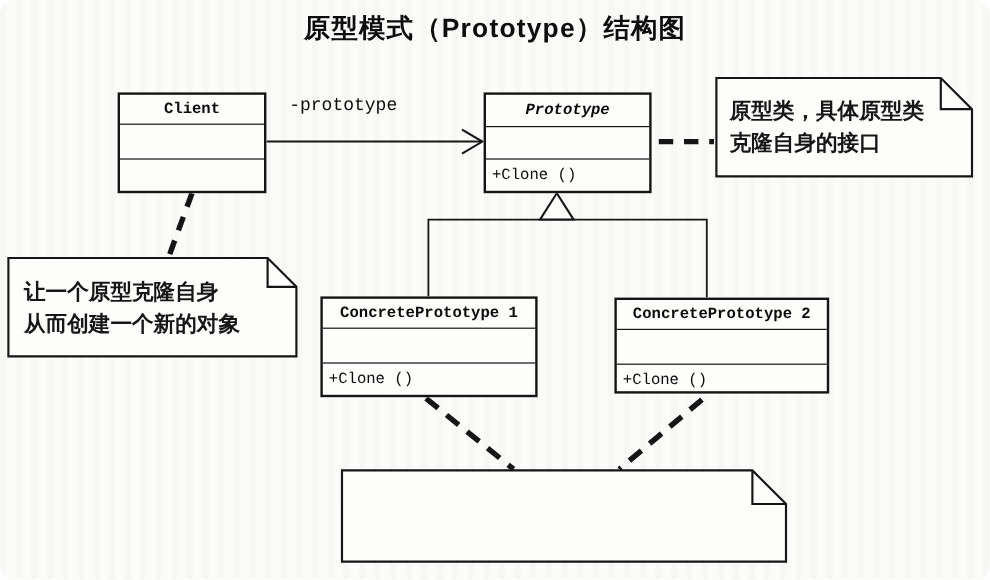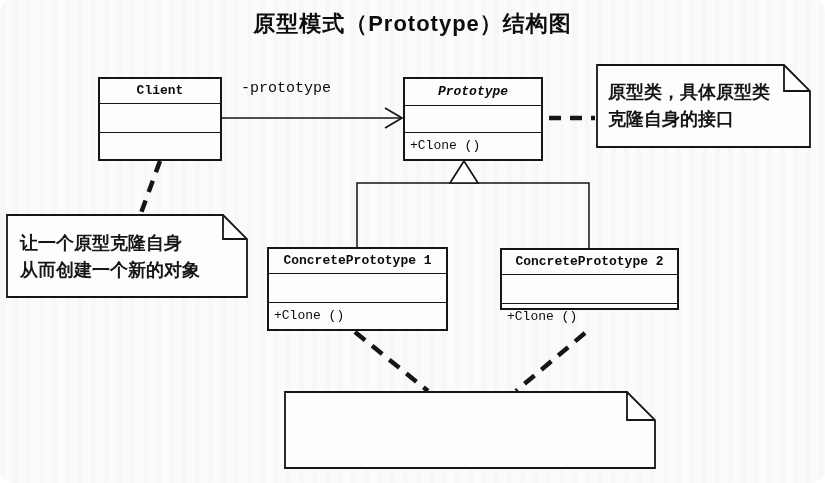--- a/index.html
+++ b/index.html
@@ -109,21 +109,21 @@
     <div class="row attrs-row" style="height:27px;"></div>
     <div class="row methods-row" style="height:26px; line-height:25px;">+Clone ()</div>
   </div>
 
   <div class="uml-class" style="left:267px; top:247px; width:181px; height:84px;">
     <div class="row name-row" style="height:25px; line-height:24px;">ConcretePrototype 1</div>
     <div class="row attrs-row" style="height:29px;"></div>
     <div class="row methods-row" style="height:26px; line-height:25px;">+Clone ()</div>
   </div>
 
-  <div class="uml-class" style="left:500px; top:248px; width:179px; height:62px;">
+  <div class="uml-class" style="left:512px; top:248px; width:179px; height:80px;">
     <div class="row name-row" style="height:25px; line-height:24px;">ConcretePrototype 2</div>
     <div class="row attrs-row" style="height:29px;"></div>
     <div class="row methods-row" style="height:26px; line-height:25px;">+Clone ()</div>
   </div>
 
   <div class="note-text" style="left:608px; top:79px;">
     <div>原型类，具体原型类</div>
     <div>克隆自身的接口</div>
   </div>
 

